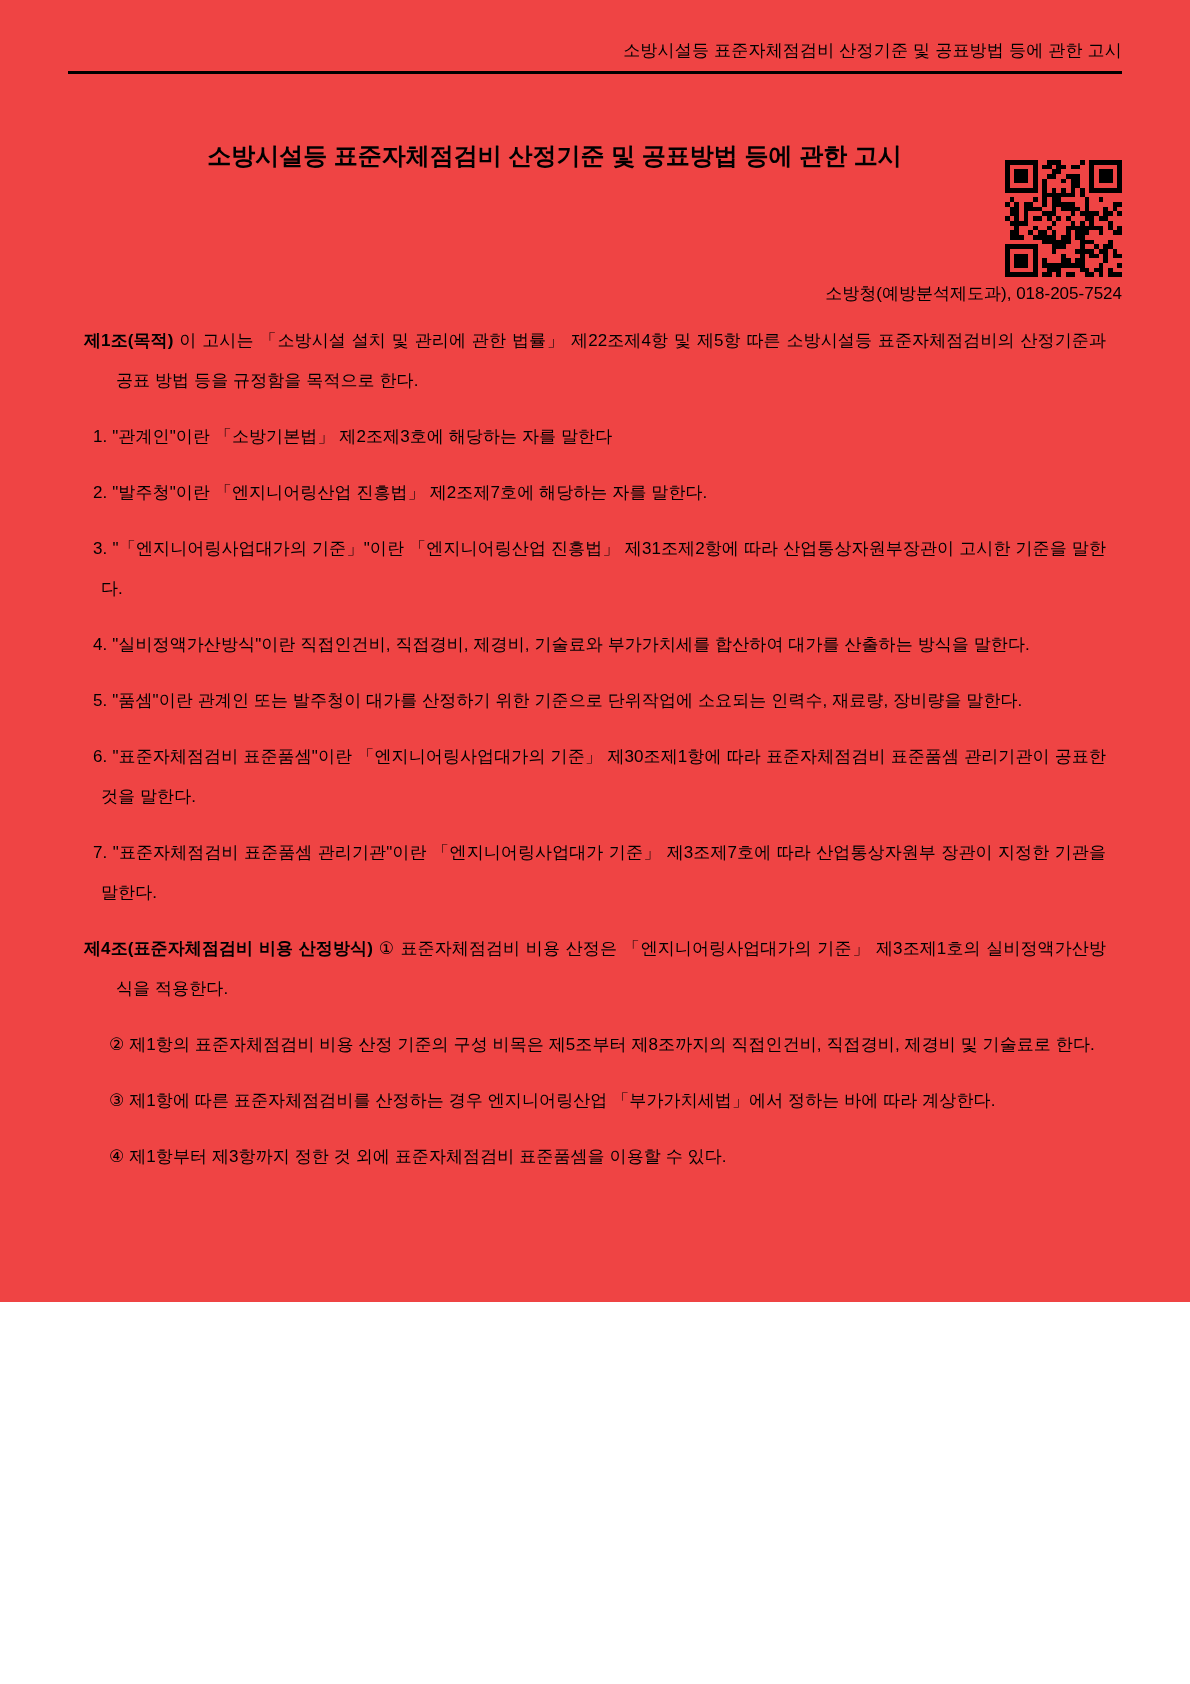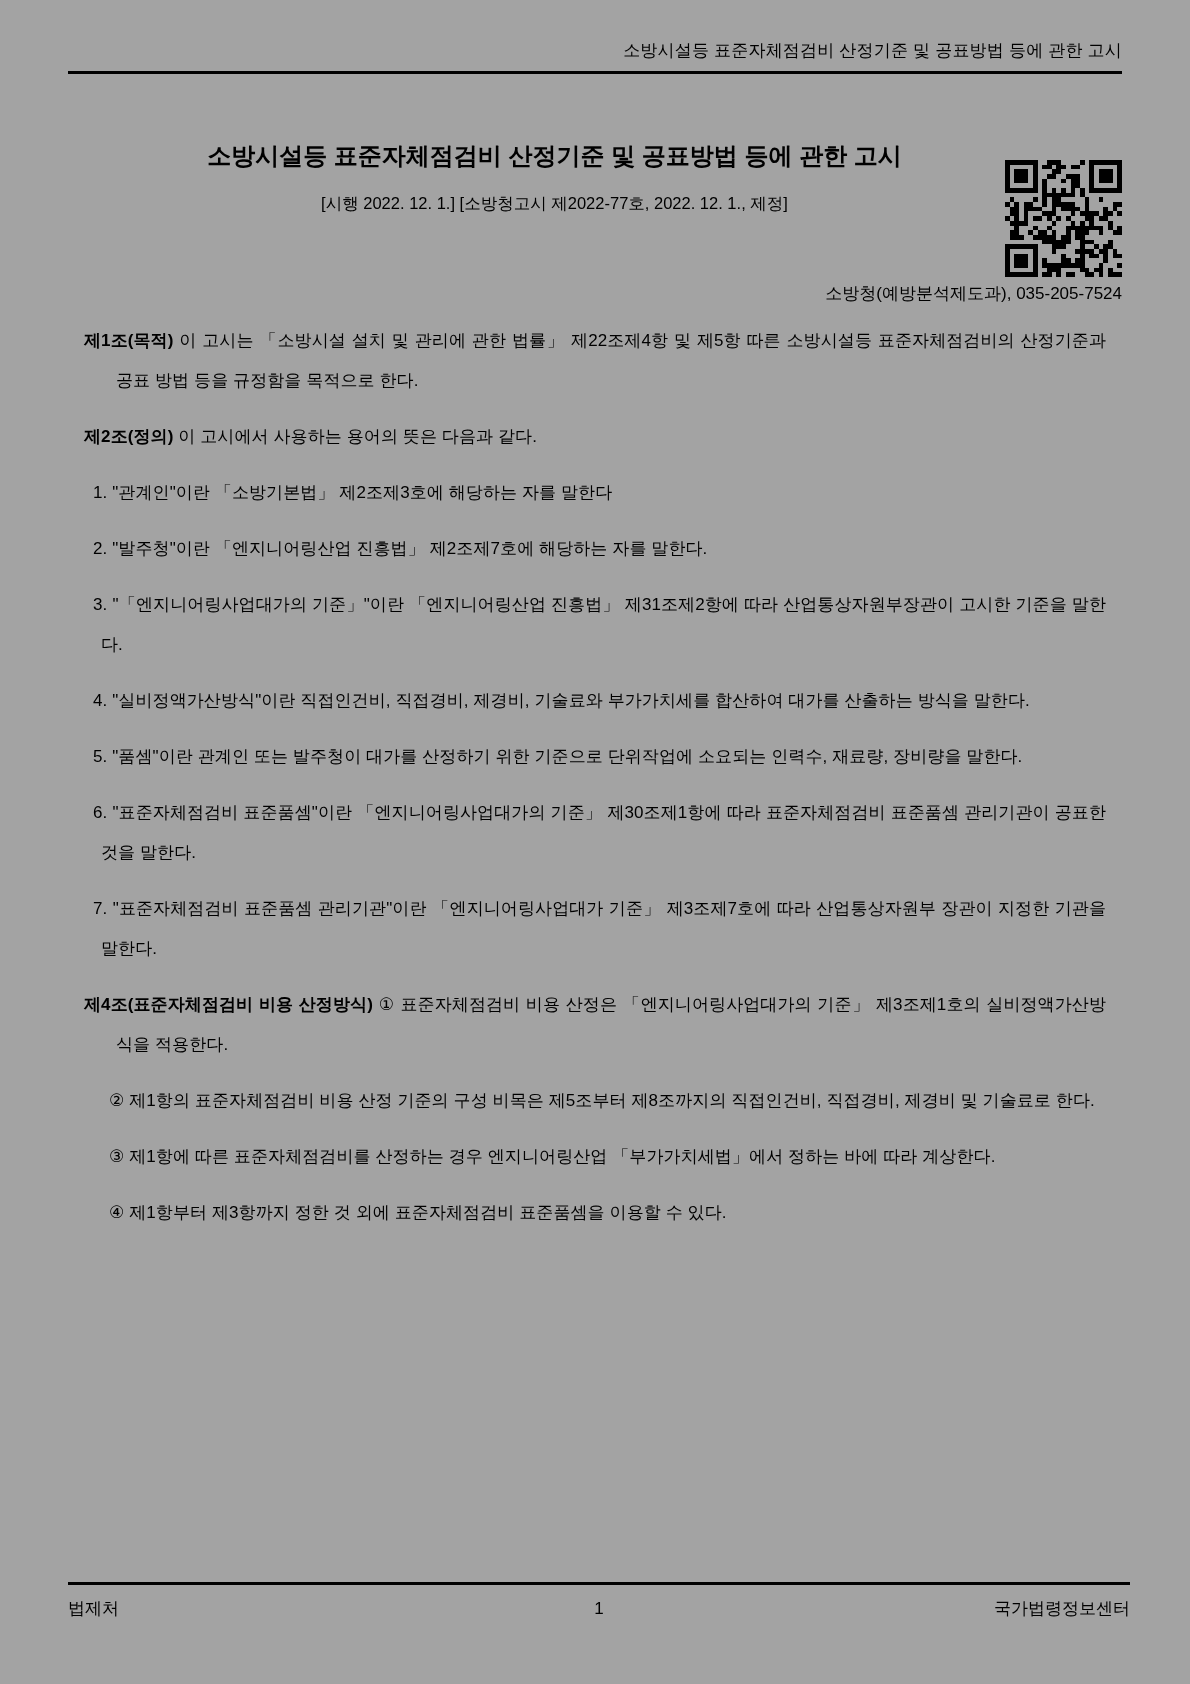--- a/index.html
+++ b/index.html
@@ -3,22 +3,22 @@
 <meta charset="utf-8">
 <style>
   html, body {
     margin: 0;
     padding: 0;
     background: #ffffff;
   }
   .page {
     position: relative;
     width: 1190px;
-    height: 1684px;
-    background: #a3a3a3;
+    height: 1302px;
+    background: #ef4444;
     color: #000000;
     font-family: "Liberation Sans", "DejaVu Sans", sans-serif;
     overflow: hidden;
     box-sizing: border-box;
   }
   .content {
     padding: 40px 68px 0 68px;
   }
   .running-header {
     text-align: right;
@@ -117,21 +117,20 @@
 
 <div class="page">
   <div class="content">
 
     <div class="running-header">소방시설등 표준자체점검비 산정기준 및 공표방법 등에 관한 고시</div>
     <div class="rule header-rule"></div>
 
     <div class="title-row">
       <div class="title-main">
         <h1 class="doc-title">소방시설등 표준자체점검비 산정기준 및 공표방법 등에 관한 고시</h1>
-        <div class="subtitle">[시행 2022. 12. 1.] [소방청고시 제2022-77호, 2022. 12. 1., 제정]</div>
       </div>
       <div class="qr-box">
         <svg id="qr-svg" width="117" height="117" viewBox="0 0 25 25" fill="#000000" shape-rendering="crispEdges" aria-hidden="true">
             <rect x="0" y="0" width="1" height="1"></rect>
             <rect x="1" y="0" width="1" height="1"></rect>
             <rect x="2" y="0" width="1" height="1"></rect>
             <rect x="3" y="0" width="1" height="1"></rect>
             <rect x="4" y="0" width="1" height="1"></rect>
             <rect x="5" y="0" width="1" height="1"></rect>
             <rect x="6" y="0" width="1" height="1"></rect>
@@ -436,36 +435,32 @@
             <rect x="17" y="24" width="1" height="1"></rect>
             <rect x="18" y="24" width="1" height="1"></rect>
             <rect x="20" y="24" width="1" height="1"></rect>
             <rect x="22" y="24" width="1" height="1"></rect>
             <rect x="23" y="24" width="1" height="1"></rect>
             <rect x="24" y="24" width="1" height="1"></rect>
           </svg>
       </div>
     </div>
 
-    <div class="contact">소방청(예방분석제도과), 035-205-7524</div>
+    <div class="contact">소방청(예방분석제도과), 018-205-7524</div>
 
     <main class="body-text">
 
       <section class="art">
         <p class="article">
           <span class="art-head">제1조(목적)</span>
           <span>이 고시는 「소방시설 설치 및 관리에 관한 법률」 제22조제4항 및 제5항 따른 소방시설등 표준자체점검비의 산정기준과 공표 방법 등을 규정함을 목적으로 한다.</span>
         </p>
       </section>
 
       <section class="art">
-        <p class="article">
-          <span class="art-head">제2조(정의)</span>
-          <span>이 고시에서 사용하는 용어의 뜻은 다음과 같다.</span>
-        </p>
         <p class="item">1. "관계인"이란 「소방기본법」 제2조제3호에 해당하는 자를 말한다</p>
         <p class="item">2. "발주청"이란 「엔지니어링산업 진흥법」 제2조제7호에 해당하는 자를 말한다.</p>
         <p class="item">3. "「엔지니어링사업대가의 기준」"이란 「엔지니어링산업 진흥법」 제31조제2항에 따라 산업통상자원부장관이 고시한 기준을 말한다.</p>
         <p class="item">4. "실비정액가산방식"이란 직접인건비, 직접경비, 제경비, 기술료와 부가가치세를 합산하여 대가를 산출하는 방식을 말한다.</p>
         <p class="item">5. "품셈"이란 관계인 또는 발주청이 대가를 산정하기 위한 기준으로 단위작업에 소요되는 인력수, 재료량, 장비량을 말한다.</p>
         <p class="item">6. "표준자체점검비 표준품셈"이란 「엔지니어링사업대가의 기준」 제30조제1항에 따라 표준자체점검비 표준품셈 관리기관이 공표한 것을 말한다.</p>
         <p class="item">7. "표준자체점검비 표준품셈 관리기관"이란 「엔지니어링사업대가 기준」 제3조제7호에 따라 산업통상자원부 장관이 지정한 기관을 말한다.</p>
       </section>
 
 

